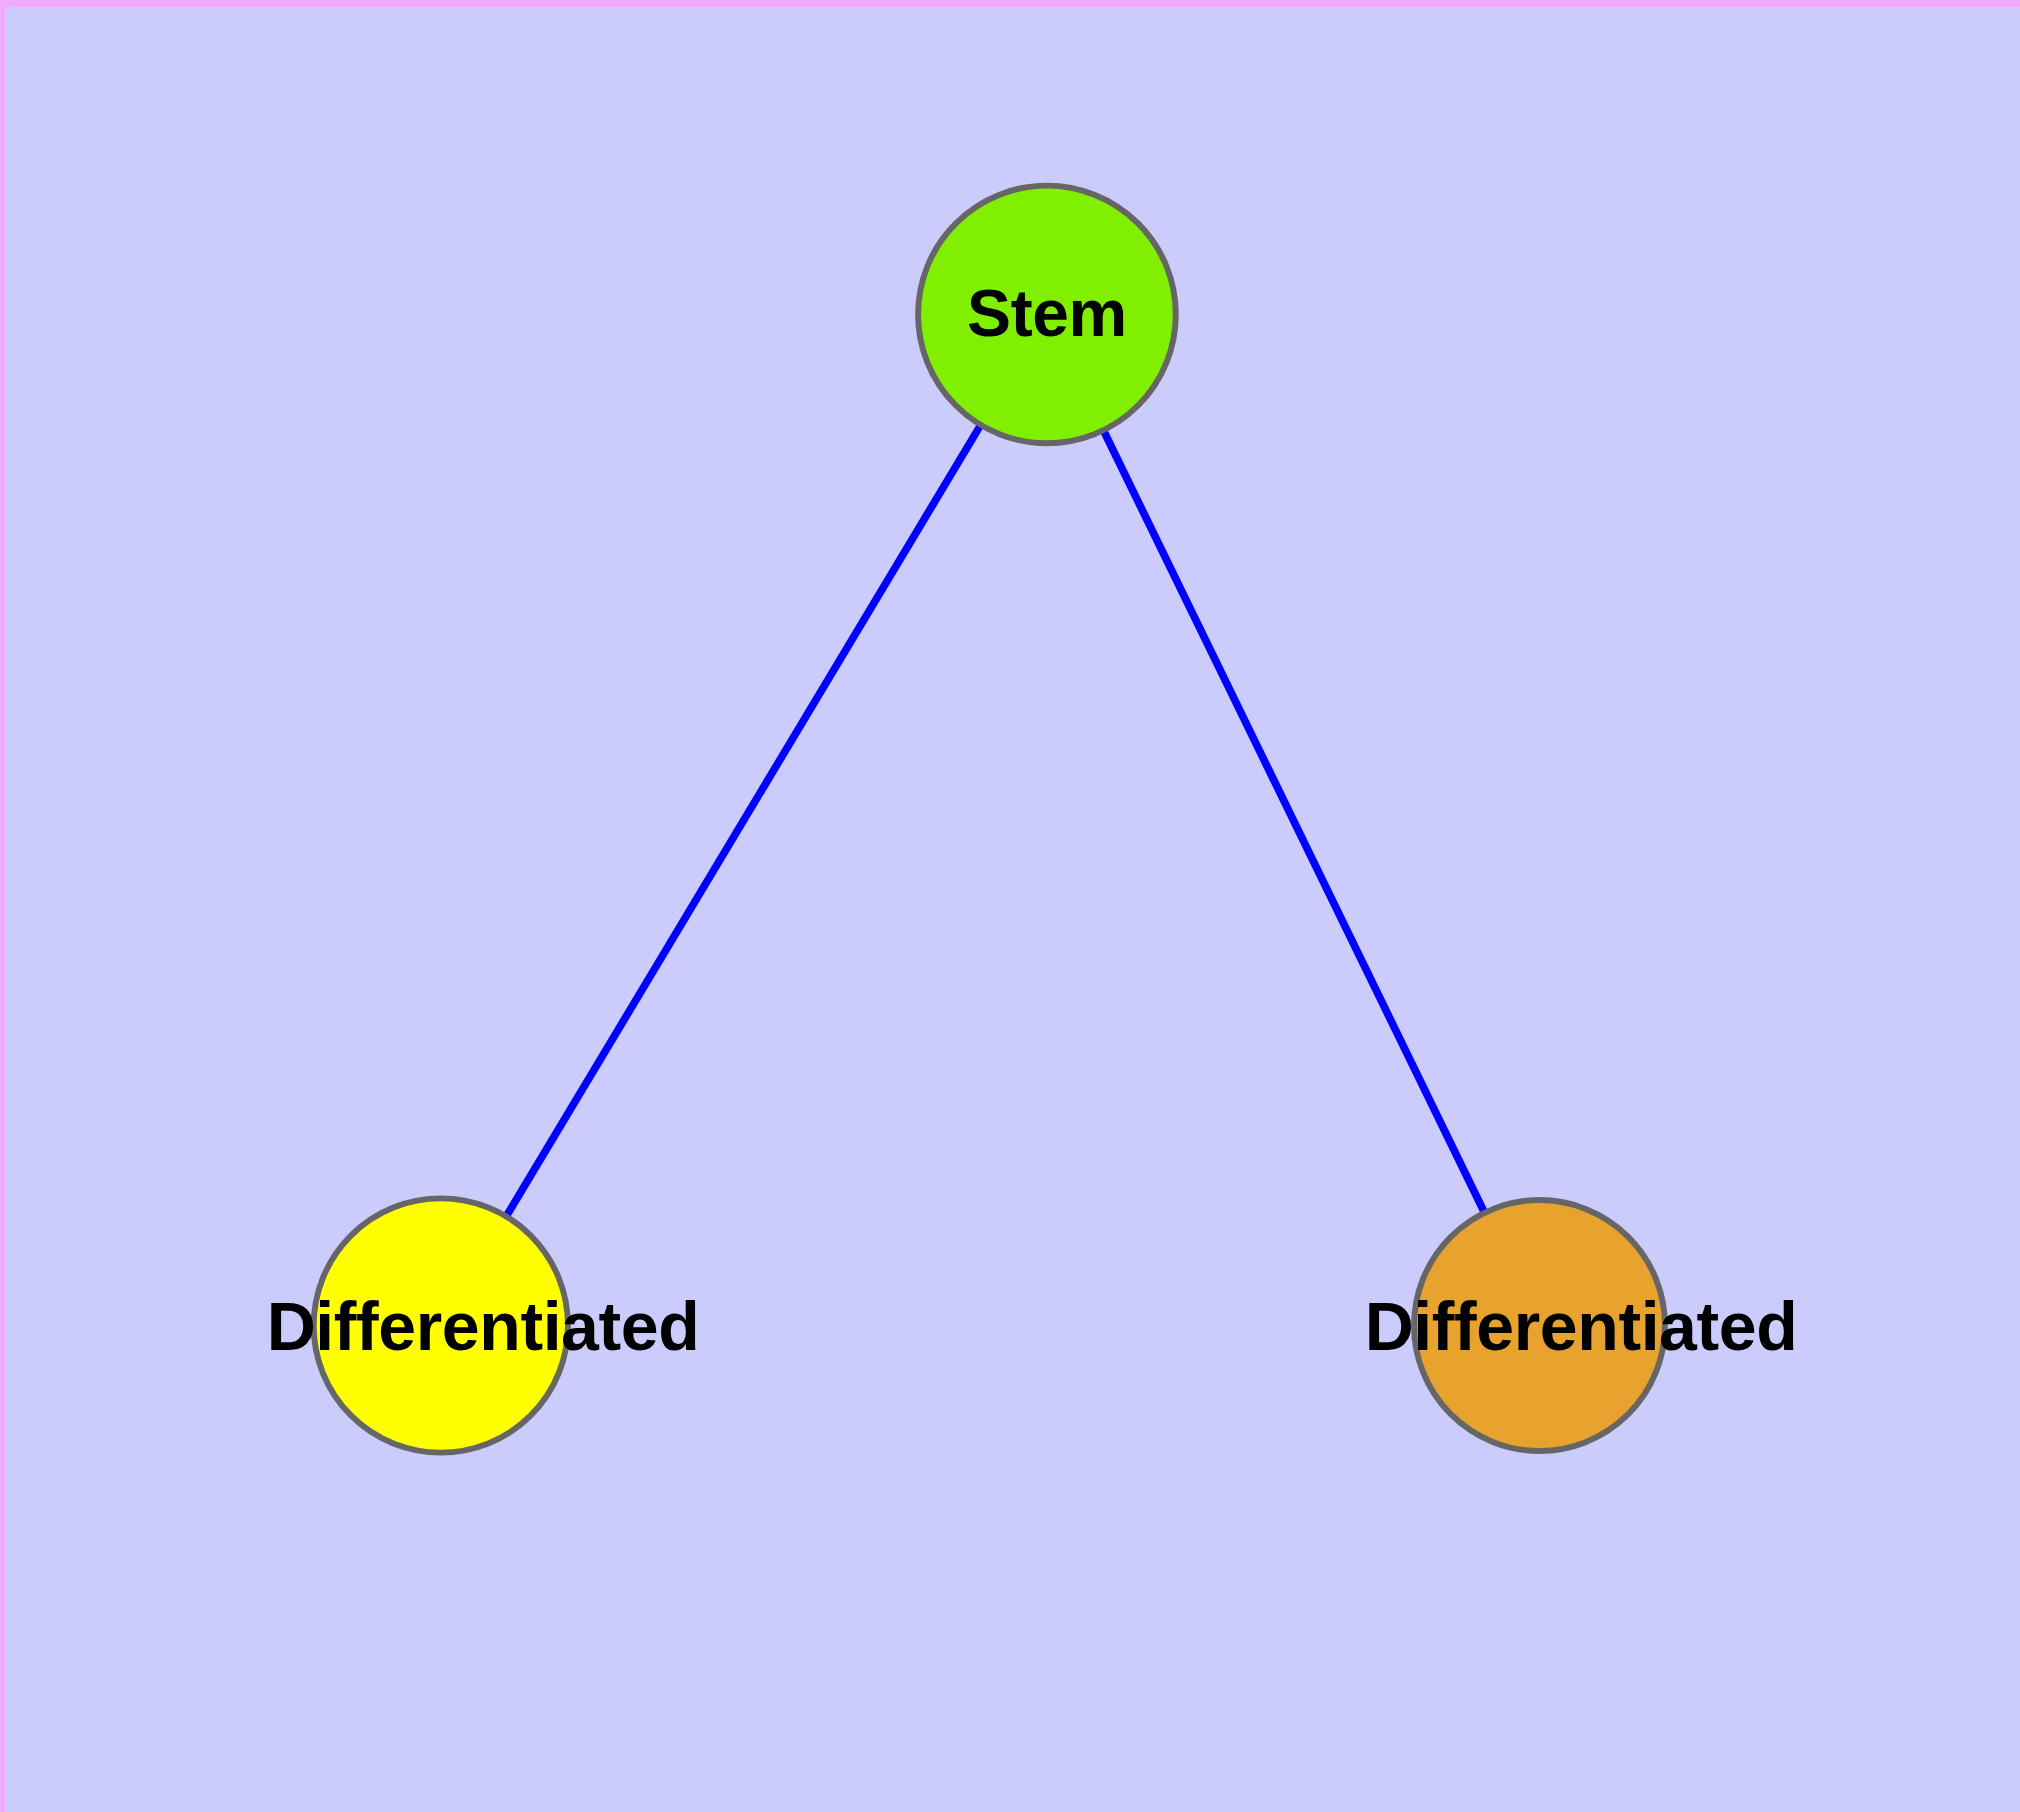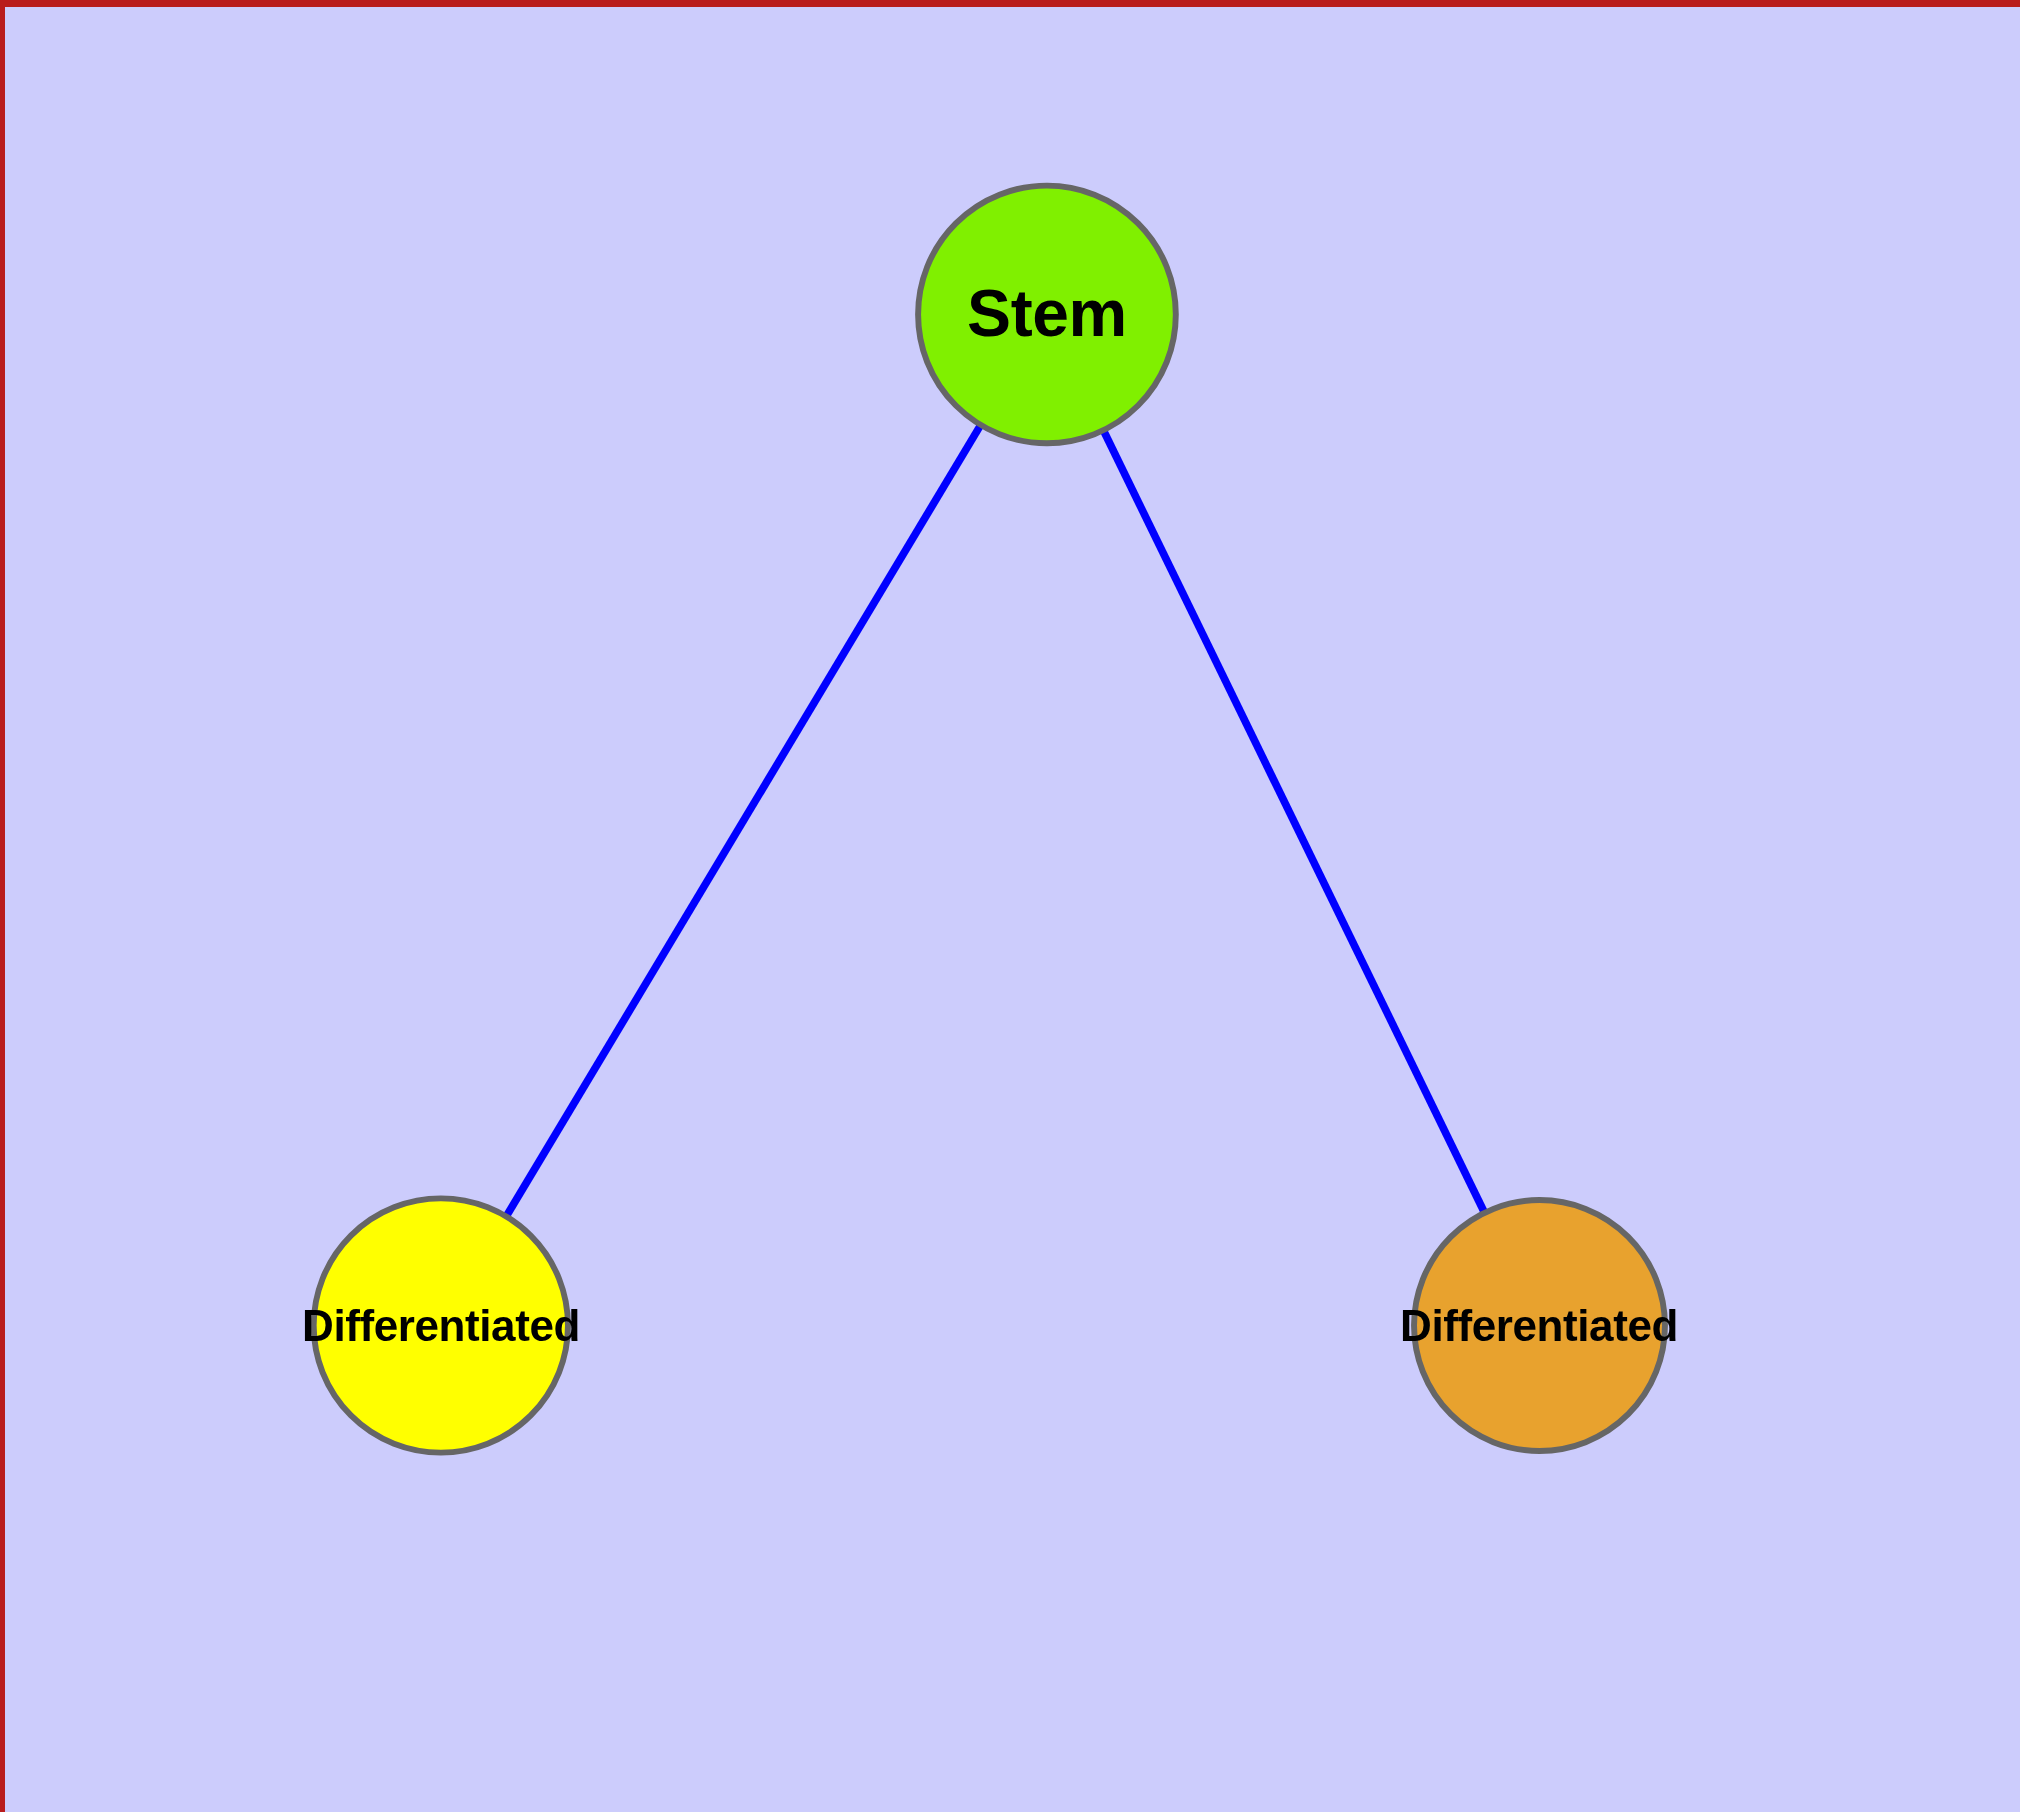--- a/index.html
+++ b/index.html
@@ -5,21 +5,21 @@
 <style>
   html, body {
     margin: 0;
     padding: 0;
     background: #ffffff;
   }
   #canvas {
     position: relative;
     width: 2021px;
     height: 1812px;
-    background: #b91c1c;
+    background: #f0abfc;
     overflow: hidden;
     font-family: "Liberation Sans", sans-serif;
   }
   #plot-area {
     position: absolute;
     left: 5.1px;
     top: 6.8px;
     width: 2015px;
     height: 1805px;
     background: #ccccfc;
@@ -50,21 +50,22 @@
     white-space: nowrap;
     line-height: 1.12;
     letter-spacing: -0.4px;
     pointer-events: none;
     transform: translate(-50%, -50%);
   }
   .node-label.root {
     font-size: 66px;
   }
   .node-label.leaf {
-    font-size: 44px;
+    font-size: 68px;
+    margin-left: 42px;
   }
 </style>
 </head>
 <body>
 
 <div id="canvas">
   <div id="plot-area"></div>
 
   <svg id="graph-svg" viewBox="0 0 2384 2138" preserveAspectRatio="none">
     <g id="edges-layer">

